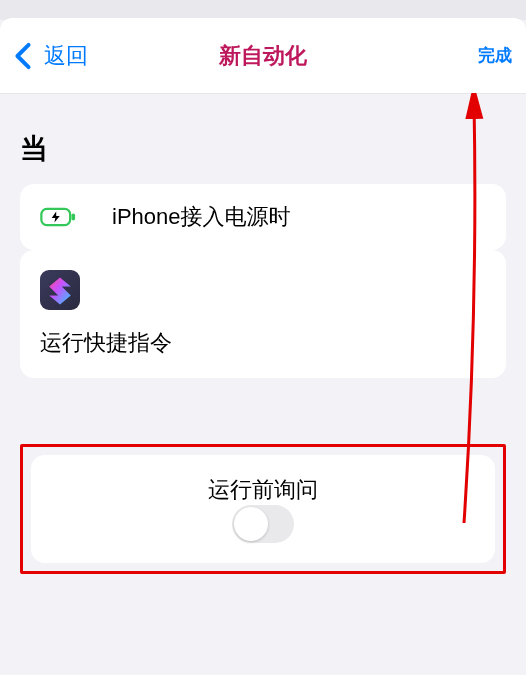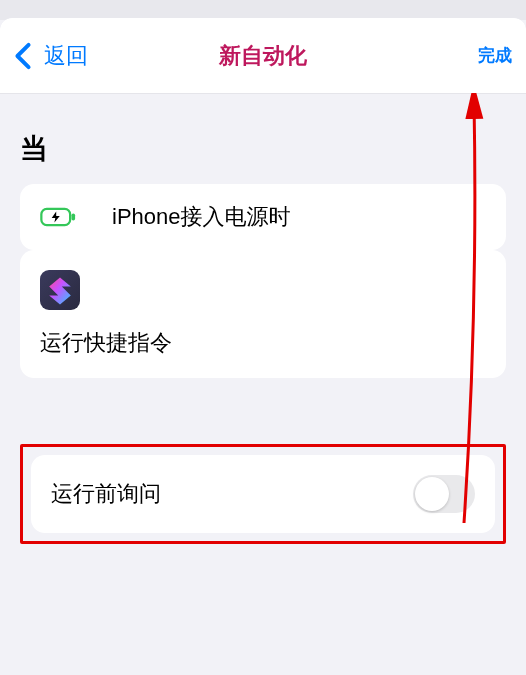--- a/index.html
+++ b/index.html
@@ -123,20 +123,21 @@
       padding: 8px;
       border-radius: 2px;
     }
     .ask-row {
       background: #fff;
       border-radius: 14px;
       padding: 20px;
       display: flex;
       align-items: center;
       justify-content: space-between;
+      flex-direction: column;
     }
     .ask-label {
       font-size: 22px;
       color: #000;
     }
     .toggle {
       width: 62px;
       height: 38px;
       background: #e9e9eb;
       border-radius: 19px;

